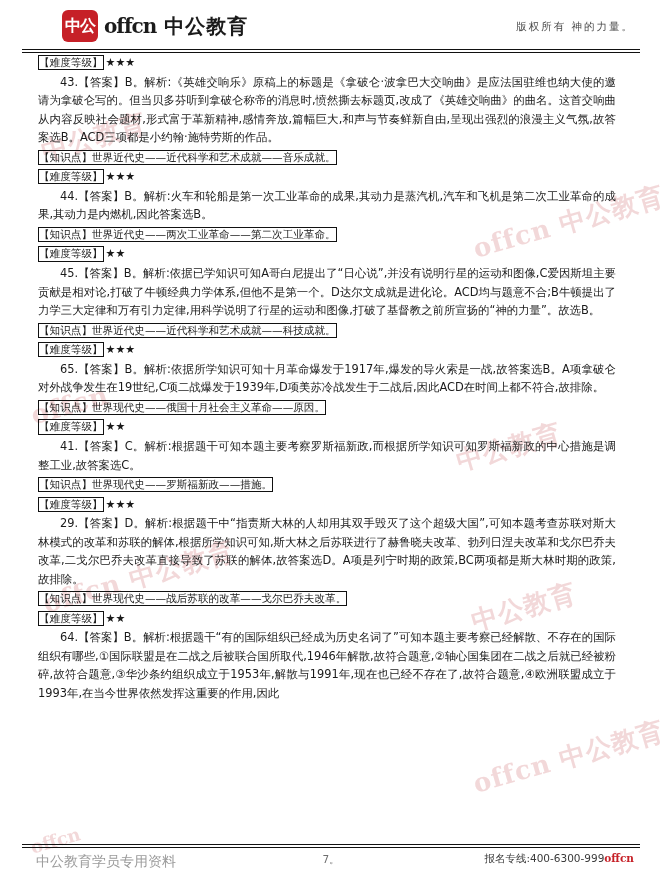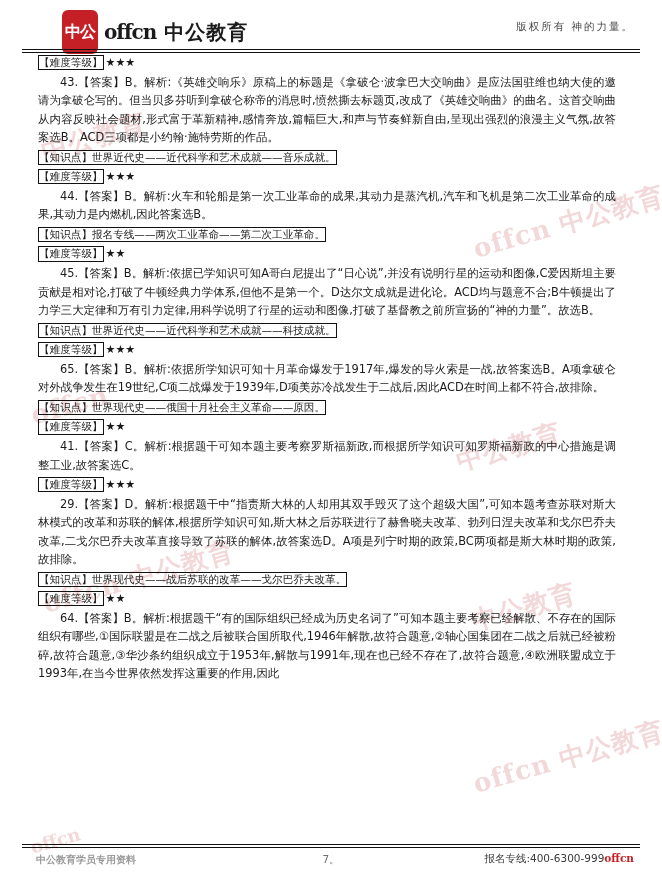--- a/index.html
+++ b/index.html
@@ -15,21 +15,21 @@
     padding:0;
   }
   
   .header{
     position:absolute;top:8px;left:22px;right:22px;height:42px;
   }
   .logo{
     position:absolute;left:40px;top:2px;display:flex;align-items:center;gap:6px;
   }
   .logo-mark{
-    width:36px;height:44px;border-radius:6px;
+    width:36px;height:32px;border-radius:6px;
     background:#c62027;color:#fff;
     display:flex;align-items:center;justify-content:center;
     font-size:16px;font-weight:bold;font-family:"DejaVu Serif","Liberation Serif",serif;
     letter-spacing:-1px;
   }
   .logo-off{
     font-size:20px;font-weight:bold;color:#1b1b1b;letter-spacing:-1px;
     font-family:"DejaVu Serif","Liberation Serif",serif;
   }
   .logo-cn{
@@ -84,21 +84,21 @@
   .footer{
     position:absolute;left:22px;right:22px;bottom:14px;height:30px;
   }
   .footer-rule{
     position:absolute;left:0;right:0;top:0;height:1px;background:#111;
   }
   .footer-rule2{
     position:absolute;left:0;right:0;top:3px;height:1px;background:#111;
   }
   .footer-left{
-    position:absolute;left:14px;top:9px;font-size:10px;color:#9b9b9b;font-weight:bold;
+    position:absolute;left:14px;top:9px;font-size:14px;color:#9b9b9b;
   }
   .footer-center{
     position:absolute;left:50%;top:9px;transform:translateX(-50%);
     font-size:10.5px;color:#6e6e6e;
   }
   .footer-right{
     position:absolute;right:6px;top:8px;font-size:10.5px;color:#3a3a3a;
   }
   .footer-right .brand{ color:#c62027;font-weight:bold;font-family:"DejaVu Serif","Liberation Serif",serif;}
 </style>
@@ -138,21 +138,21 @@
     <div class="kp-line">
       <span class="tag">【知识点】世界近代史——近代科学和艺术成就——音乐成就。</span>
     </div>
     <div class="tag-line">
       <span class="tag">【难度等级】</span><span class="stars">★★★</span>
     </div>
 
     <p class="para indent">44.【答案】B。解析:火车和轮船是第一次工业革命的成果,其动力是蒸汽机,汽车和飞机是第二次工业革命的成果,其动力是内燃机,因此答案选B。</p>
 
     <div class="kp-line">
-      <span class="tag">【知识点】报名专线——两次工业革命——第二次工业革命。</span>
+      <span class="tag">【知识点】世界近代史——两次工业革命——第二次工业革命。</span>
     </div>
     <div class="tag-line">
       <span class="tag">【难度等级】</span><span class="stars">★★</span>
     </div>
 
     <p class="para indent">45.【答案】B。解析:依据已学知识可知A哥白尼提出了“日心说”,并没有说明行星的运动和图像,C爱因斯坦主要贡献是相对论,打破了牛顿经典力学体系,但他不是第一个。D达尔文成就是进化论。ACD均与题意不合;B牛顿提出了力学三大定律和万有引力定律,用科学说明了行星的运动和图像,打破了基督教之前所宣扬的“神的力量”。故选B。</p>
 
     <div class="kp-line">
       <span class="tag">【知识点】世界近代史——近代科学和艺术成就——科技成就。</span>
     </div>
@@ -164,20 +164,23 @@
 
     <div class="kp-line">
       <span class="tag">【知识点】世界现代史——俄国十月社会主义革命——原因。</span>
     </div>
     <div class="tag-line">
       <span class="tag">【难度等级】</span><span class="stars">★★</span>
     </div>
 
     <p class="para indent">41.【答案】C。解析:根据题干可知本题主要考察罗斯福新政,而根据所学知识可知罗斯福新政的中心措施是调整工业,故答案选C。</p>
 
+    <div class="kp-line">
+      <span class="tag">【知识点】世界现代史——罗斯福新政——措施。</span>
+    </div>
     <div class="tag-line">
       <span class="tag">【难度等级】</span><span class="stars">★★★</span>
     </div>
 
     <p class="para indent">29.【答案】D。解析:根据题干中“指责斯大林的人却用其双手毁灭了这个超级大国”,可知本题考查苏联对斯大林模式的改革和苏联的解体,根据所学知识可知,斯大林之后苏联进行了赫鲁晓夫改革、勃列日涅夫改革和戈尔巴乔夫改革,二戈尔巴乔夫改革直接导致了苏联的解体,故答案选D。A项是列宁时期的政策,BC两项都是斯大林时期的政策,故排除。</p>
 
     <div class="kp-line">
       <span class="tag">【知识点】世界现代史——战后苏联的改革——戈尔巴乔夫改革。</span>
     </div>
     <div class="tag-line">

